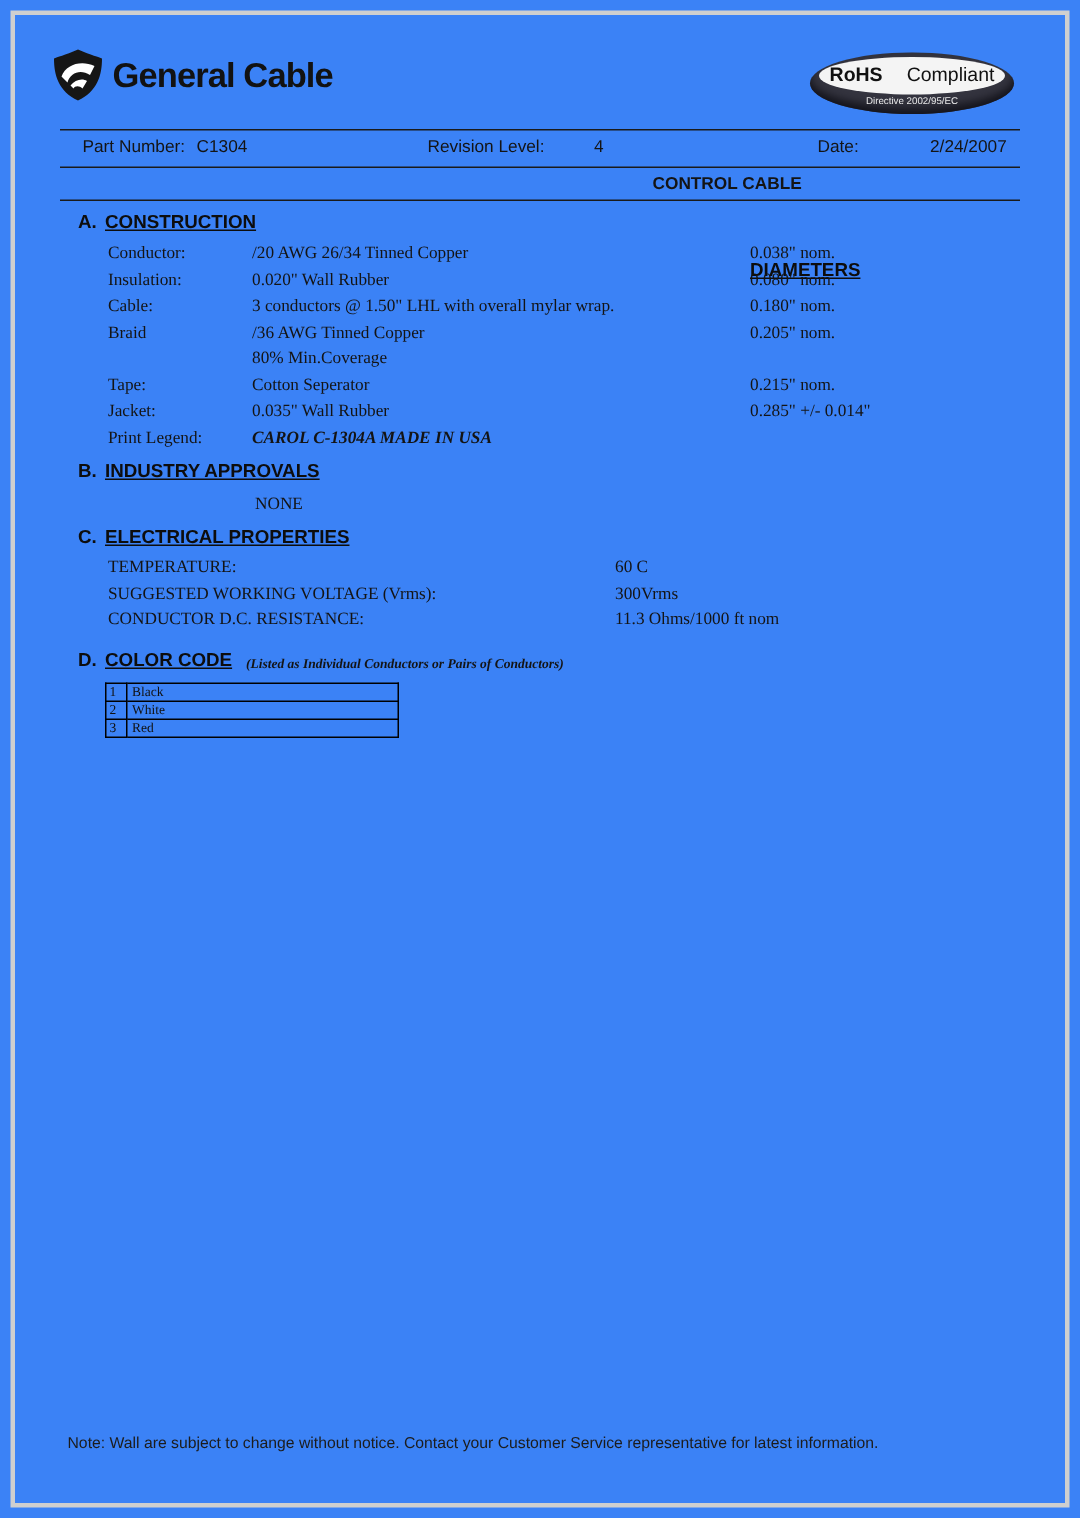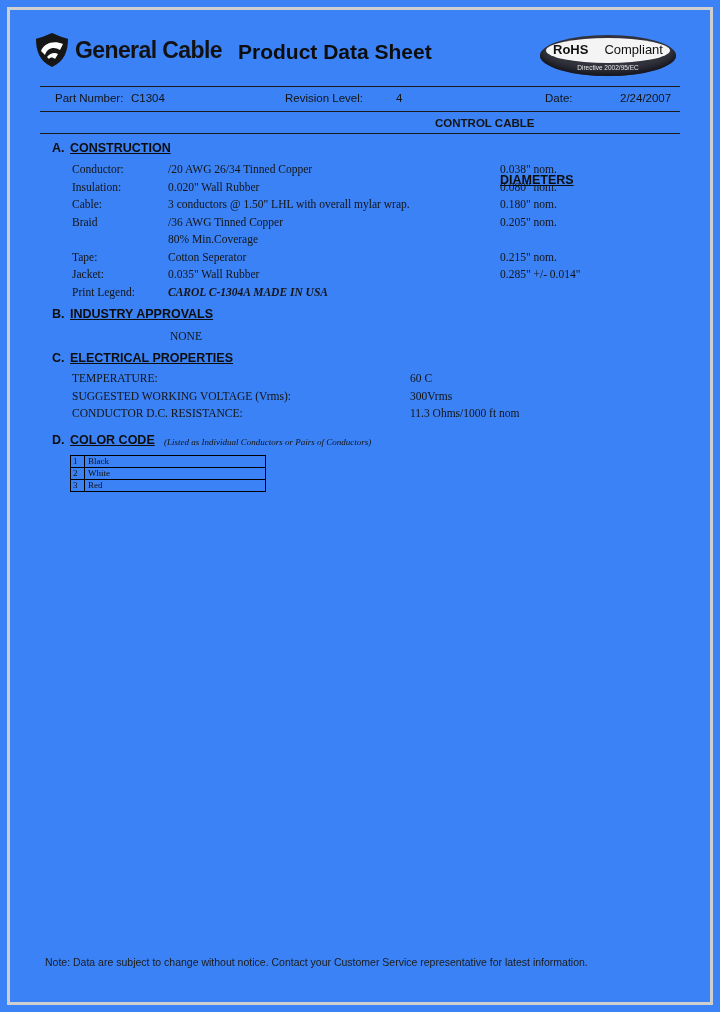--- a/index.html
+++ b/index.html
@@ -38,21 +38,21 @@
   .product span { position: absolute; white-space: nowrap; }
   .p-desc { left: 55px; } .p-cat { left: 435px; }
 
   
   .sec-head { position: absolute; left: 0; width: 100%; height: 16px; font-family: "Liberation Sans", sans-serif; font-weight: bold; font-size: 12.5px; color: #0d0d0d; }
   .sec-head span { position: absolute; white-space: nowrap; }
   .sec-letter { left: 52px; }
   .sec-title { left: 70px; text-decoration: underline; }
   .dia-title { left: 500px; text-decoration: underline; margin-top: 32px; }
   .h-a { top: 141px; } .h-b { top: 307px; } .h-c { top: 351px; } .h-d { top: 433px; }
-  .cc-note { position: absolute; left: 164px; top: 437px; font-family: "Liberation Serif", serif; font-weight: normal; font-style: italic; font-size: 9px; text-decoration: none; }
+  .cc-note { position: absolute; left: 164px; top: 437px; font-family: "Liberation Serif", serif; font-weight: bold; font-style: italic; font-size: 9px; text-decoration: none; }
 
   
   .a-rows { position: absolute; left: 0; top: 163px; width: 100%; }
   .c-row { position: relative; height: 17.5px; font-size: 11.5px; }
   .c-row span { position: absolute; white-space: nowrap; text-align: center; }
   .c-lbl { left: 72px; }
   .c-val { left: 168px; }
   .c-dia { left: 500px; }
   .print-legend { font-weight: bold; font-style: italic; }
 
@@ -84,21 +84,20 @@
     <span>
       <svg width="36" height="36" viewBox="0 0 36 36">
         <path d="M18 1 C27 5 32 6 34 7 C34 18 31 29 18 35 C5 29 2 18 2 7 C4 6 9 5 18 1 Z" fill="#161616"></path>
         <path d="M7 19 C10 11 20 8 29 12 L26 18 C20 14 13 16 11 23 Z" fill="#ffffff"></path>
         <path d="M13 25 C16 21 21 20 24 22 L21 27 C19 25 16 25 15 27 Z" fill="#ffffff"></path>
       </svg>
     </span>
     <span class="brand">General Cable</span>
   </div>
 
-  <div class="doc-title">Product Data Sheet</div>
 
   <div class="rohs">
     <div class="rohs-outer"></div>
     <div class="rohs-inner"></div>
     <div class="rohs-title">
       <span class="b">RoHS</span><span class="r">Compliant</span>
     </div>
     <div class="rohs-sub">Directive 2002/95/EC</div>
   </div>
 
@@ -211,14 +210,14 @@
         <td class="num">2</td>
         <td class="cname">White</td>
       </tr>
       <tr>
         <td class="num">3</td>
         <td class="cname">Red</td>
       </tr>
     </tbody>
   </table>
 
-  <div class="footer-note">Note:  Data are subject to change without notice.  Contact your Customer Service representative for latest information.</div>
+  <div class="footer-note">Note:  Wall are subject to change without notice.  Contact your Customer Service representative for latest information.</div>
 </div>
 
 </body></html>

